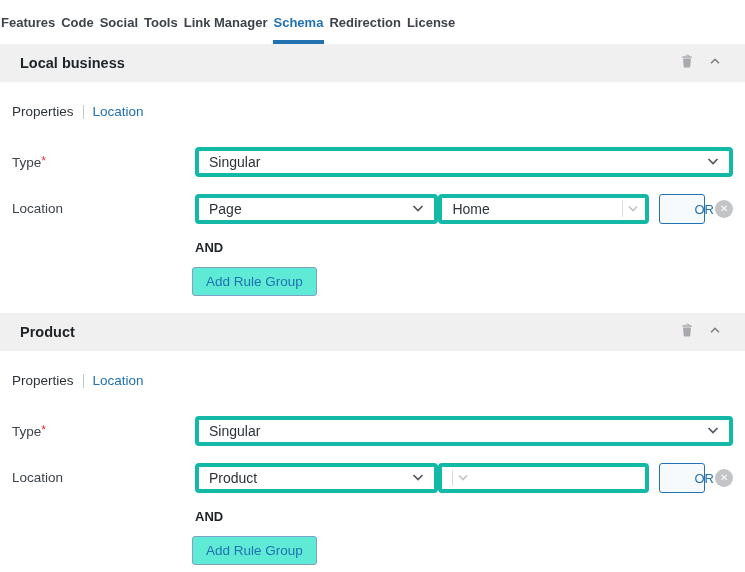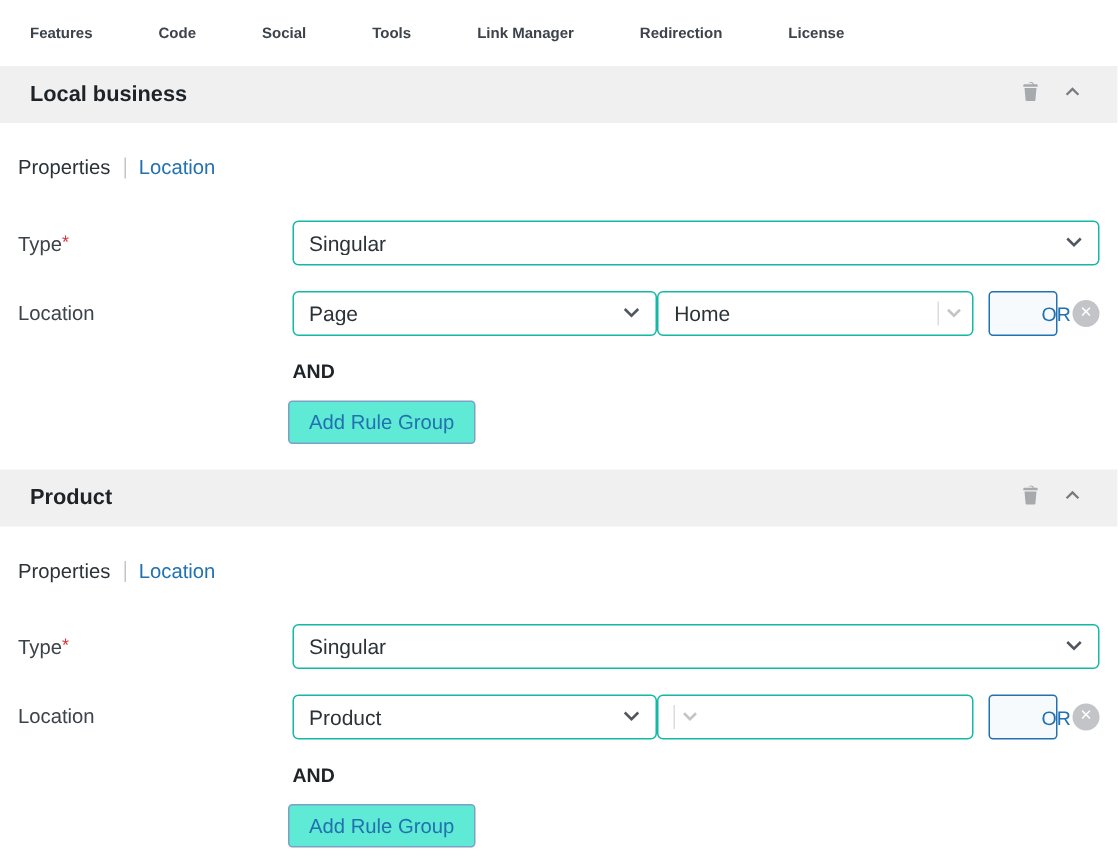--- a/index.html
+++ b/index.html
@@ -10,22 +10,22 @@
     color: #1d2327;
   }
 
   
   .nav {
     display: flex; align-items: stretch;
     height: 44px; background: #fff; padding-left: 0;
   }
   .nav-tab {
     display: flex; align-items: center;
-    padding: 0 20px; margin-right: 4px;
-    font-size: 10px; font-weight: 600; color: #3c434a;
+    padding: 0 1px; margin-right: 4px;
+    font-size: 13px; font-weight: 600; color: #3c434a;
     cursor: pointer; white-space: nowrap;
   }
   .nav-tab.active {
     color: #2271b1;
     box-shadow: inset 0 -4px 0 0 #2271b1;
   }
 
   
   .section-header {
     height: 38px; background: #f0f0f1;
@@ -56,21 +56,21 @@
   .row-location { margin-top: 17px; }
   .form-label {
     flex: 0 0 183px; font-size: 13.5px; color: #3c434a;
     align-self: flex-start; padding-top: 7px;
   }
   .req { color: #d63638; font-size: 12px; vertical-align: 2px; }
 
   
   .fake-select {
     height: 30px; background: #fff;
-    border: 1px solid #14b8a6; border-radius: 4px;
+    border: 4px solid #14b8a6; border-radius: 4px;
     display: flex; align-items: center;
     padding: 0 8px 0 10px;
     font-size: 14px; color: #2c3338; cursor: pointer;
   }
   .fake-select .val { flex: 1; white-space: nowrap; overflow: hidden; }
   .sel-type { width: 540px; }
   .sel-condition { width: 245px; margin-right: 0; align-items: center; }
   .sel-value { width: 212px; margin-right: 10px; padding-right: 4px; }
   .sel-value .divider { width: 1px; height: 16px; background: #dcdcde; margin-right: 2px; }
 
@@ -108,20 +108,21 @@
 </style>
 </head>
 <body>
 
 <div class="nav">
   <div class="nav-tab">Features</div>
   <div class="nav-tab">Code</div>
   <div class="nav-tab">Social</div>
   <div class="nav-tab">Tools</div>
   <div class="nav-tab">Link Manager</div>
+  <div class="nav-tab active">Schema</div>
   <div class="nav-tab">Redirection</div>
   <div class="nav-tab">License</div>
 </div>
 
 <div>
   <div class="section-header">
     <span class="section-title">Local business</span>
     <span class="spacer"></span>
     <span class="icon-btn">
       <span>

